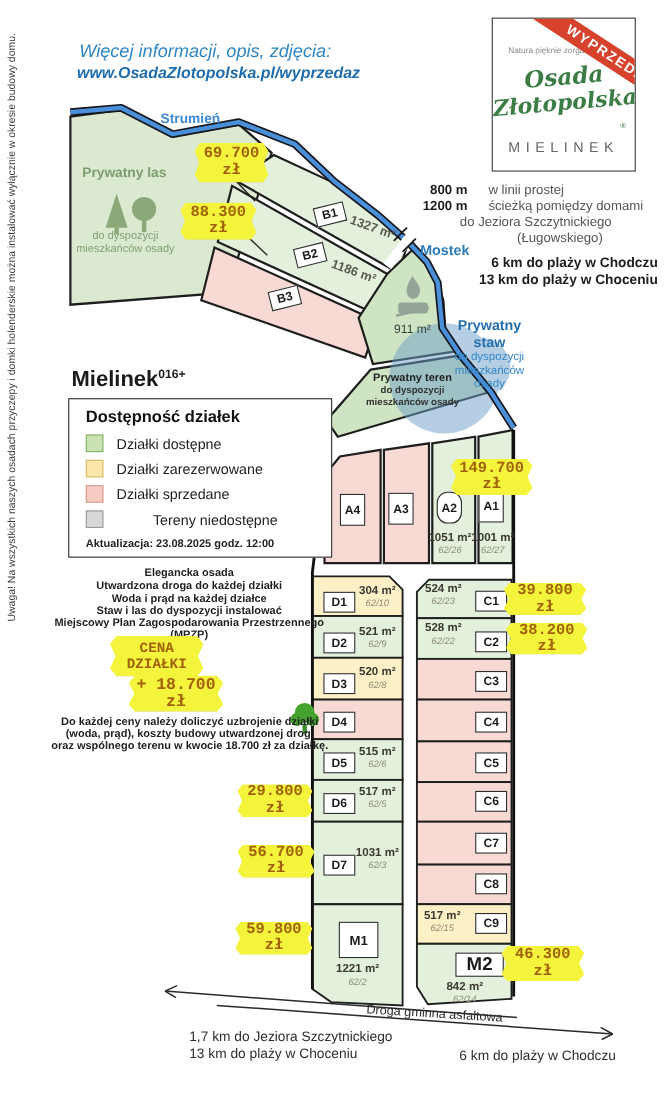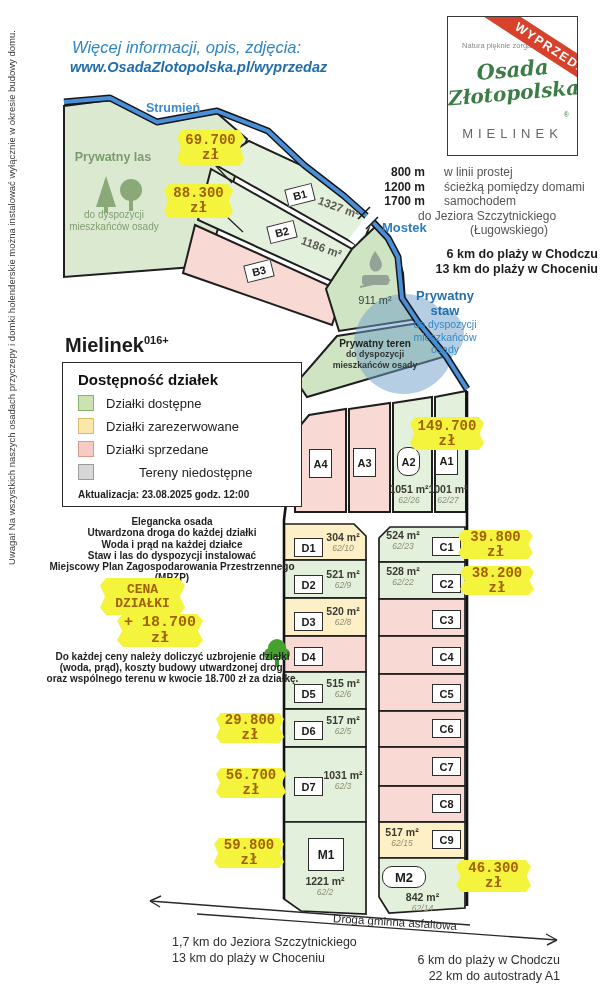--- a/index.html
+++ b/index.html
@@ -142,24 +142,20 @@
 
   <div class="abs" style="left:373px;top:165px;width:225px;">
     <div class="dt-row">
         <span class="dt-num">800 m</span>
         <span class="dt-desc">w linii prostej</span>
       </div>
     <div class="dt-row">
         <span class="dt-num">1200 m</span>
         <span class="dt-desc">ścieżką pomiędzy domami</span>
       </div>
-    <div class="dt-row">
-        <span class="dt-num">1700 m</span>
-        <span class="dt-desc">samochodem</span>
-      </div>
     <div style="margin-left:45px;font-size:12px;line-height:14.6px;color:#555;">do Jeziora Szczytnickiego</div>
     <div style="margin-left:97px;font-size:12px;line-height:14.6px;color:#555;">(Ługowskiego)</div>
     <div style="margin-top:9px;text-align:right;font-size:12.5px;line-height:15px;font-weight:700;color:#1d1d1d;">6 km do plaży w Chodczu</div>
     <div style="text-align:right;font-size:12.5px;line-height:15px;font-weight:700;color:#1d1d1d;">13 km do plaży w Choceniu</div>
   </div>
 
   <div class="abs" style="left:146px;top:101px;font-size:12.5px;font-weight:700;color:#3e8ad0;">Strumień</div>
   <div class="abs" style="left:382px;top:220px;font-size:13px;font-weight:700;color:#2d7cbc;">Mostek</div>
 
   <div class="abs" style="left:70px;top:150px;width:86px;text-align:center;font-size:12.5px;font-weight:600;color:#7b9c6d;">Prywatny las</div>
@@ -253,21 +249,21 @@
   <div class="tag" style="left:432px;top:647px;width:27px;height:17px;">C4</div>
   <div class="tag" style="left:432px;top:684px;width:27px;height:17px;">C5</div>
   <div class="tag" style="left:432px;top:719px;width:27px;height:17px;">C6</div>
   <div class="tag" style="left:432px;top:757px;width:27px;height:17px;">C7</div>
   <div class="tag" style="left:432px;top:794px;width:27px;height:17px;">C8</div>
   <div class="areaTx" style="left:380px;top:827px;width:44px;">
       <span class="a">517 m²</span>
       <span class="p">62/15</span>
     </div>
   <div class="tag" style="left:432px;top:830px;width:27px;height:17px;">C9</div>
-  <div class="tag" style="left:382px;top:866px;width:42px;height:20px;font-size:13px;border-radius:10px;">M2</div>
+  <div class="tag" style="left:414px;top:866px;width:42px;height:20px;font-size:17px;">M2</div>
   <div class="areaTx" style="left:385px;top:892px;width:75px;">
       <span class="a">842 m²</span>
       <span class="p">62/14</span>
     </div>
 
   <div class="badge" style="left:177px;top:130px;width:67px;height:36px;font-size:14px;">69.700 zł</div>
   <div class="badge" style="left:164px;top:184px;width:69px;height:34px;font-size:14px;">88.300 zł</div>
   <div class="badge" style="left:410px;top:405px;width:74px;height:33px;font-size:14px;margin-top:12px;">149.700 zł</div>
   <div class="badge" style="left:458px;top:530px;width:75px;height:29px;font-size:14px;">39.800 zł</div>
   <div class="badge" style="left:460px;top:566px;width:74px;height:29px;font-size:14px;">38.200 zł</div>
@@ -320,16 +316,15 @@
     <div class="note">oraz wspólnego terenu w kwocie 18.700 zł za działkę.</div>
   </div>
 
   <div class="abs" style="left:333px;top:916px;font-size:11.5px;color:#2b2b2b;transform:rotate(3.5deg);">Droga gminna asfaltowa</div>
   <div class="abs" style="left:172px;top:934px;font-size:12.5px;line-height:16px;color:#2f2f2f;">
     <div>1,7 km do Jeziora Szczytnickiego</div>
     <div>13 km do plaży w Choceniu</div>
   </div>
   <div class="abs" style="left:360px;top:952px;width:200px;text-align:right;font-size:12.5px;line-height:16px;color:#2f2f2f;">
     <div>6 km do plaży w Chodczu</div>
-    <div>22 km do autostrady A1</div>
   </div>
 
 </div>
 
 </body></html>

